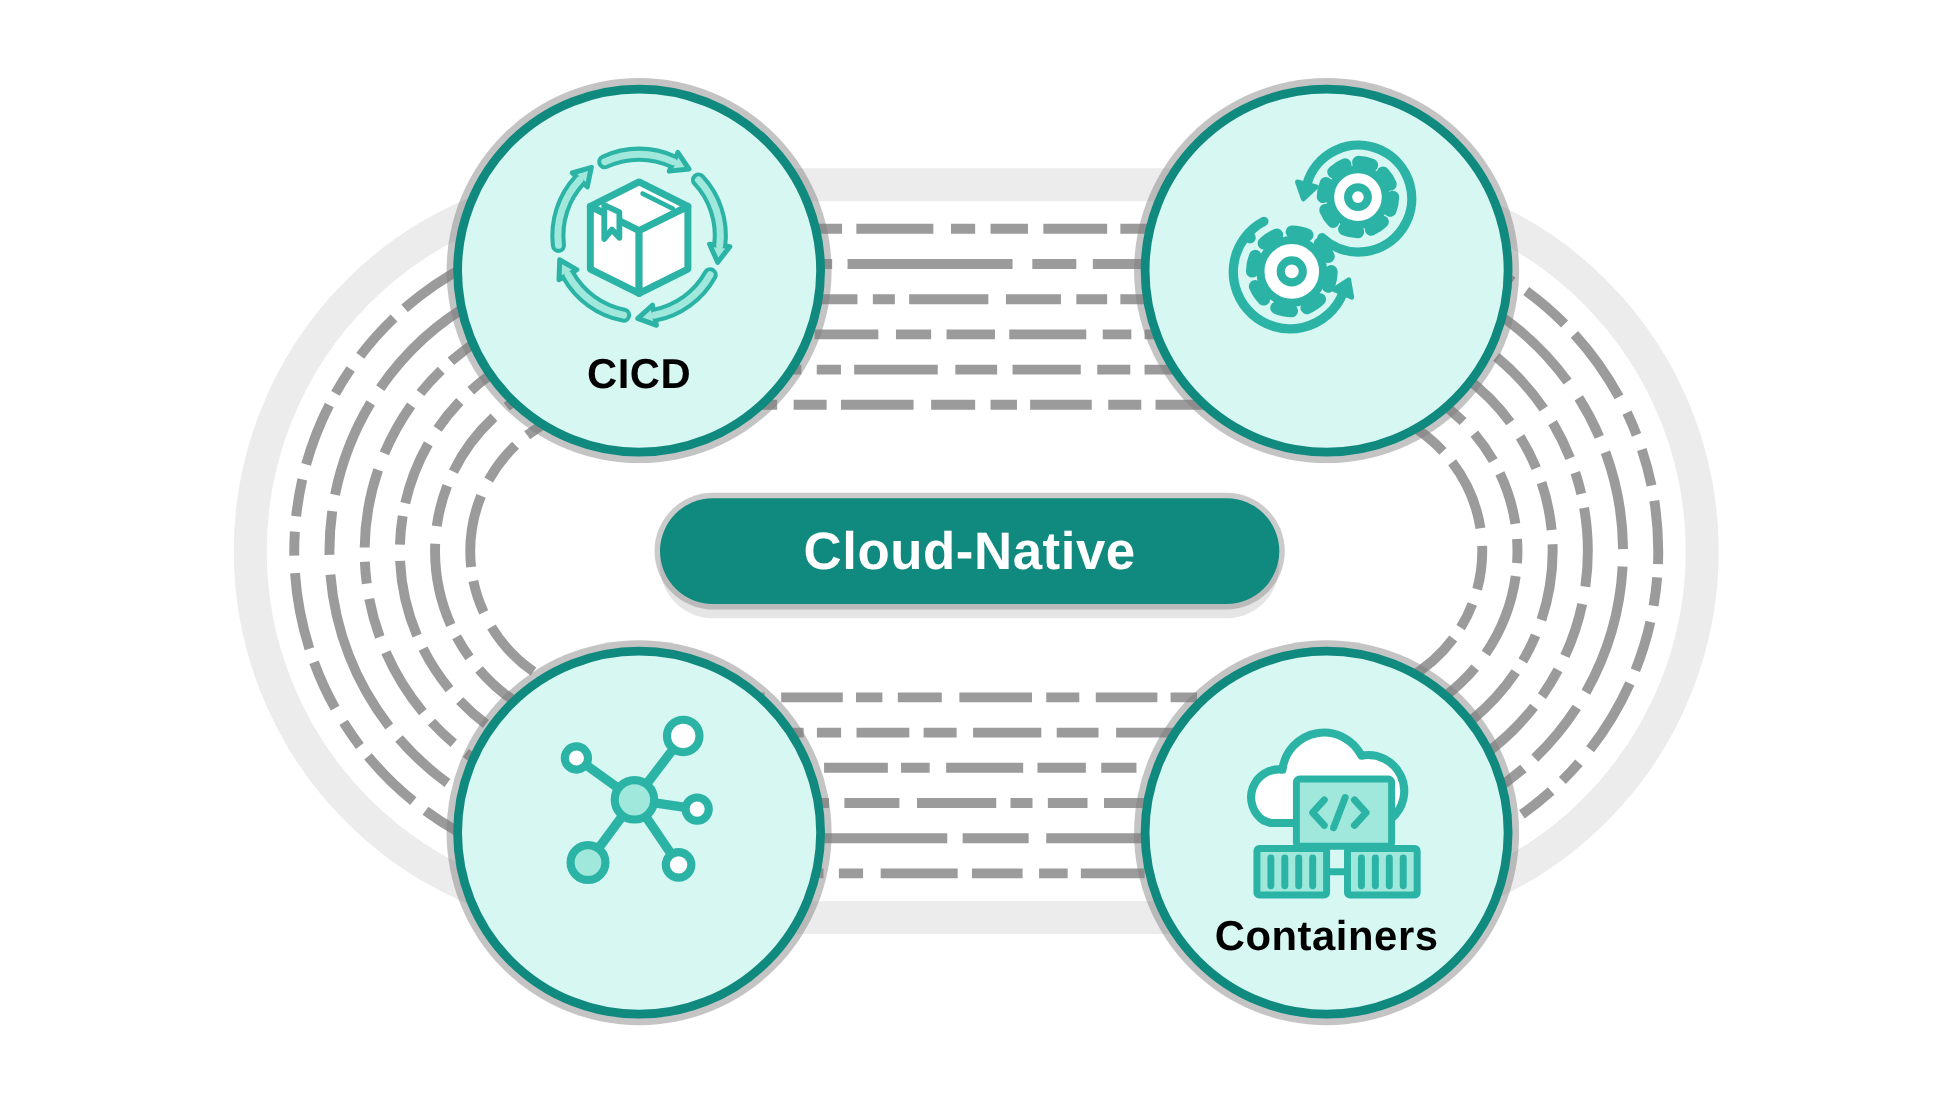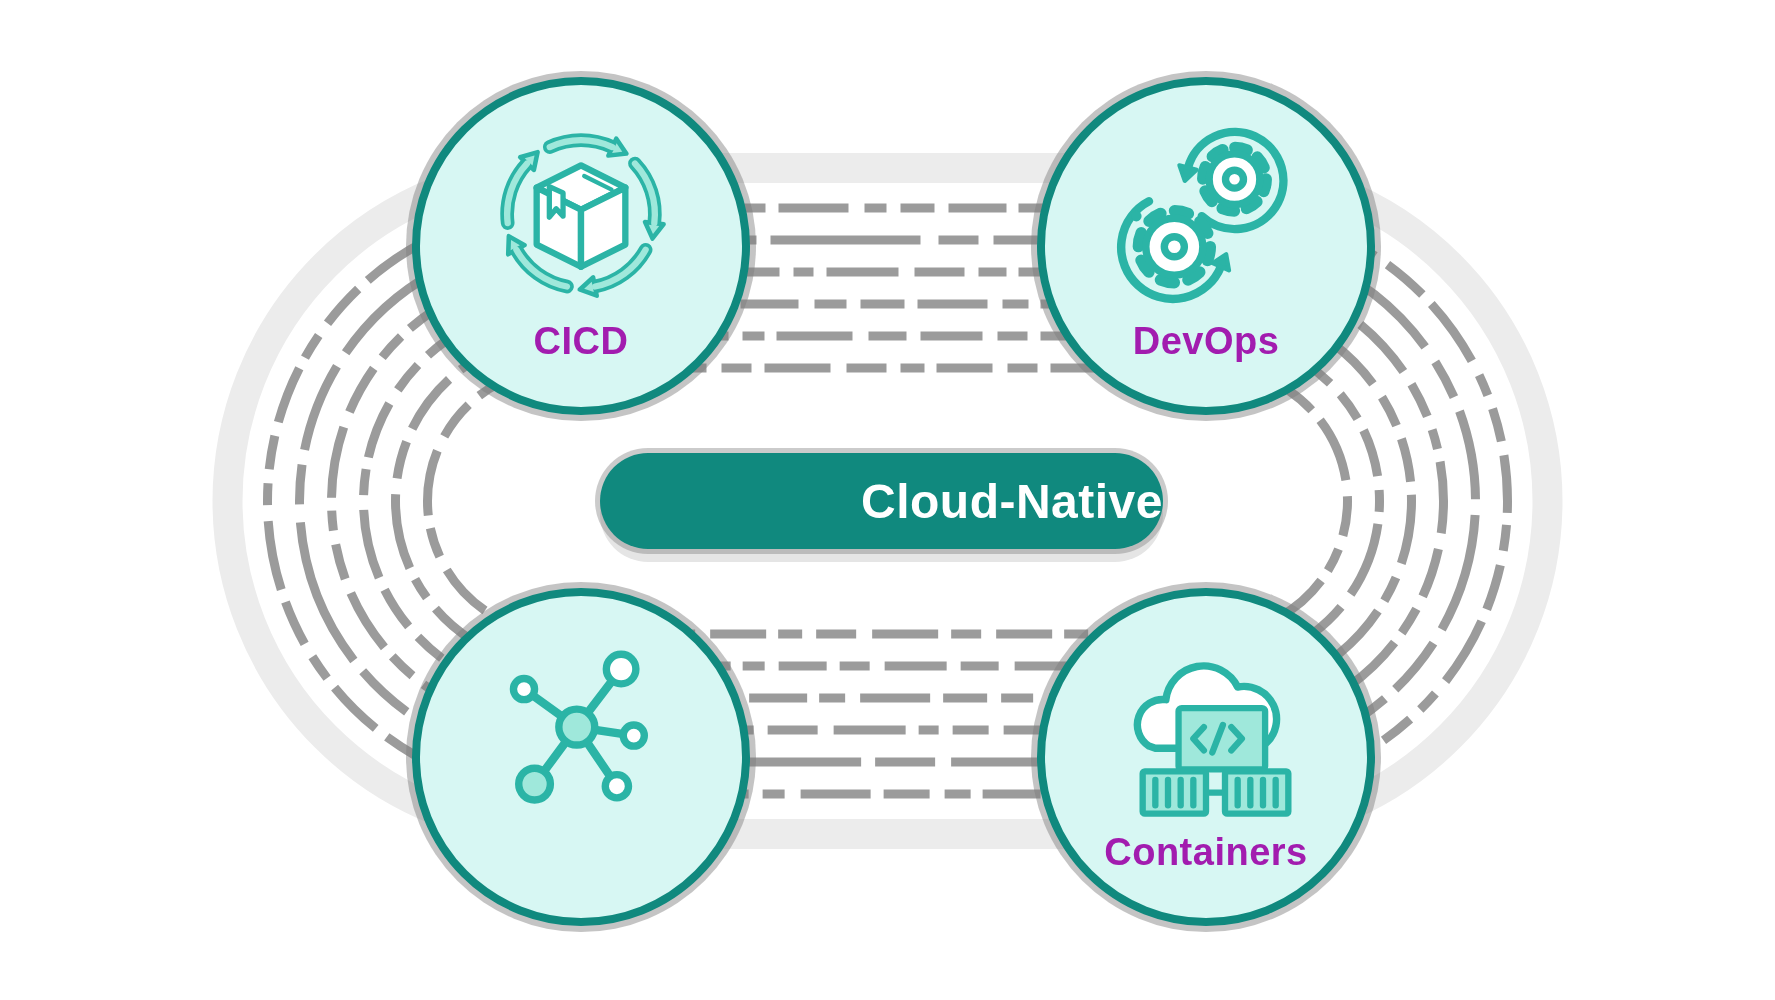--- a/index.html
+++ b/index.html
@@ -18,26 +18,26 @@
   .node-cicd{left:412px;top:77px;}
   .node-devops{left:1037px;top:77px;}
   .node-microservices{left:412px;top:588px;}
   .node-containers{left:1037px;top:588px;text-decoration:underline;}
   .node .icon{
     position:absolute;left:50%;top:34px;transform:translateX(-50%);
     width:190px;height:190px;
   }
   .node .label{
     position:absolute;left:0;right:0;bottom:44px;text-align:center;
-    font-size:38px;font-weight:bold;color:#a21caf;letter-spacing:0.5px;
+    font-size:38px;font-weight:bold;color:#000000;letter-spacing:0.5px;
   }
   .pill{
     position:absolute;left:600px;top:453px;width:563px;height:96px;
     background:#10897e;border-radius:48px;
-    display:flex;align-items:center;justify-content:flex-end;
+    display:flex;align-items:center;justify-content:center;
     box-shadow:0 0 0 5px rgba(125,125,125,0.40), 0 13px 0 0 #e5e5e5;
   }
   .pill span{
     color:#ffffff;font-size:48px;font-weight:bold;letter-spacing:0.5px;
   }
   
   .st{stroke:#2bb4a6;fill:none;stroke-linecap:round;stroke-linejoin:round;}
   .fw{fill:#ffffff;stroke:#2bb4a6;stroke-linejoin:round;}
   .fl{fill:#9fe8db;stroke:#2bb4a6;stroke-linejoin:round;}
   .arc-o{fill:none;stroke:#2bb4a6;stroke-width:13;stroke-linecap:round;}
@@ -94,21 +94,20 @@
       <circle cx="24" cy="92" r="5" fill="#2bb4a6"></circle>
 
       <circle class="st" cx="117" cy="57" r="30" stroke-width="11" stroke-linecap="butt" stroke-dasharray="11.8 11.8"></circle>
       <circle class="fw" cx="117" cy="57" r="24" stroke-width="7"></circle>
       <circle class="fw" cx="117" cy="57" r="8.5" stroke-width="7"></circle>
 
       <circle class="st" cx="60" cy="121" r="34" stroke-width="11" stroke-linecap="butt" stroke-dasharray="13.3 13.4"></circle>
       <circle class="fw" cx="60" cy="121" r="27" stroke-width="7"></circle>
       <circle class="fw" cx="60" cy="121" r="9.5" stroke-width="7"></circle>
     </svg>
-    <div class="label">DevOps</div>
   </div>
 
   <div class="node node-microservices">
     <svg class="icon" viewBox="0 0 180 180">
       <g class="st" stroke-width="8">
         <line x1="86" y1="92" x2="36" y2="56"></line>
         <line x1="86" y1="92" x2="128" y2="37"></line>
         <line x1="86" y1="92" x2="140" y2="100"></line>
         <line x1="86" y1="92" x2="124" y2="148"></line>
         <line x1="86" y1="92" x2="46" y2="146"></line>

